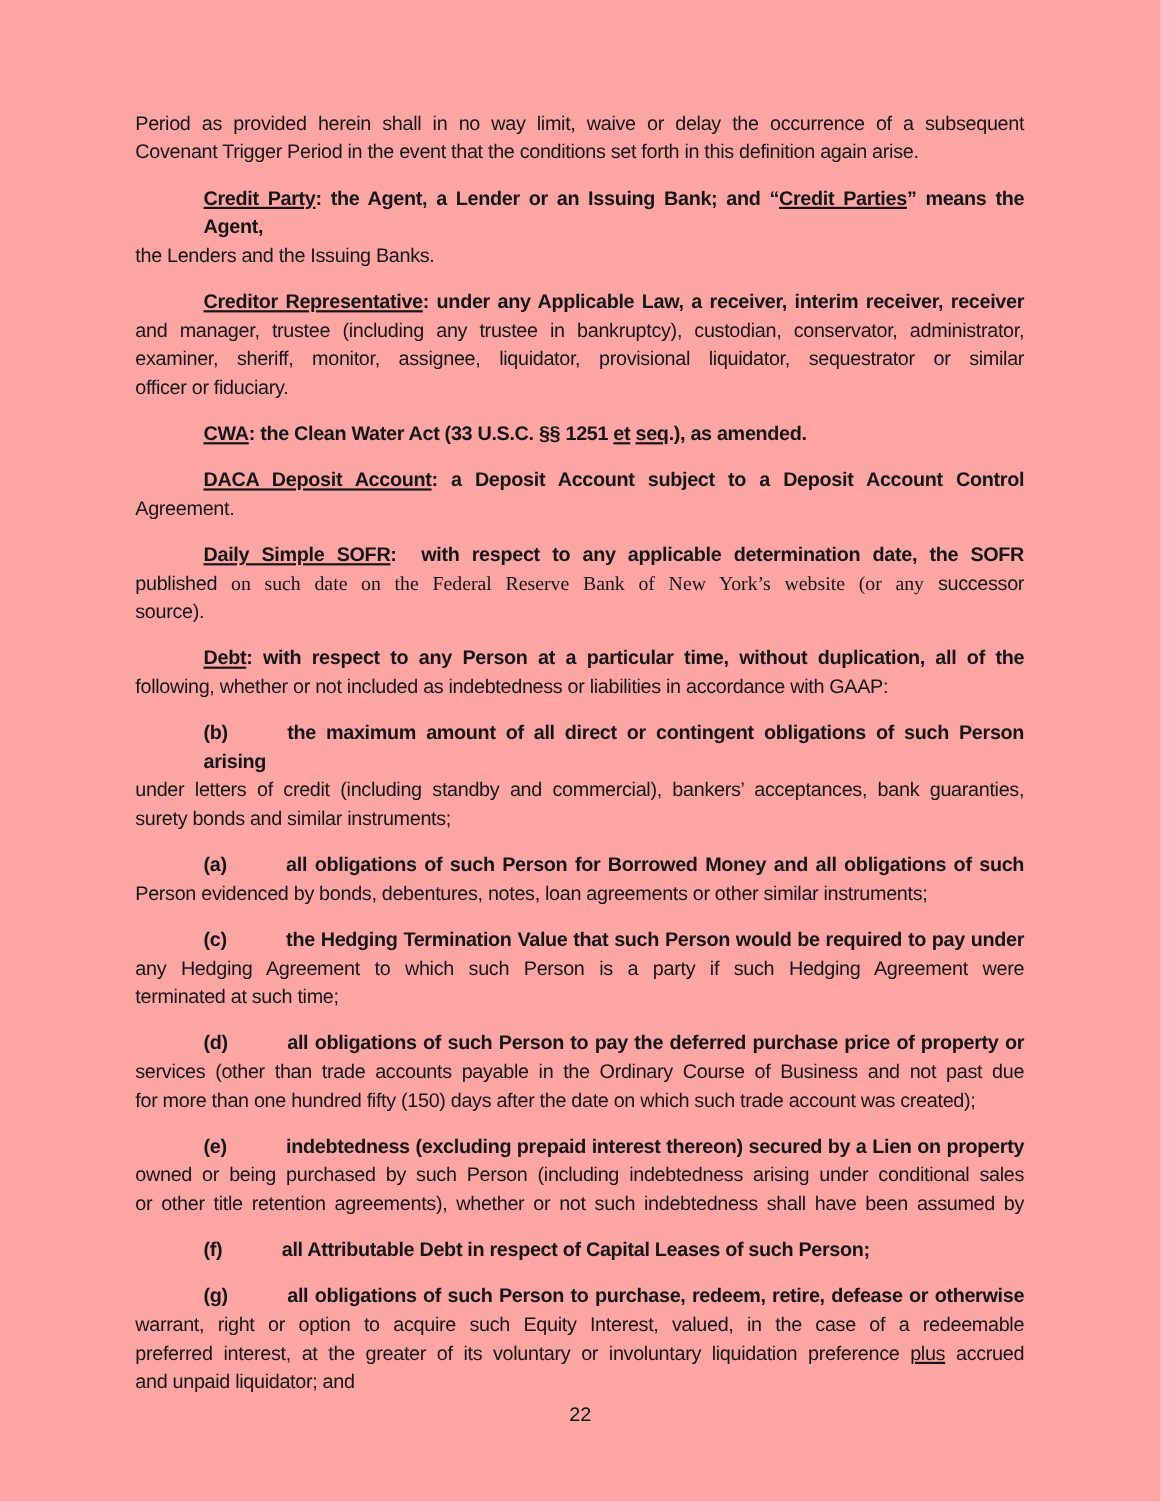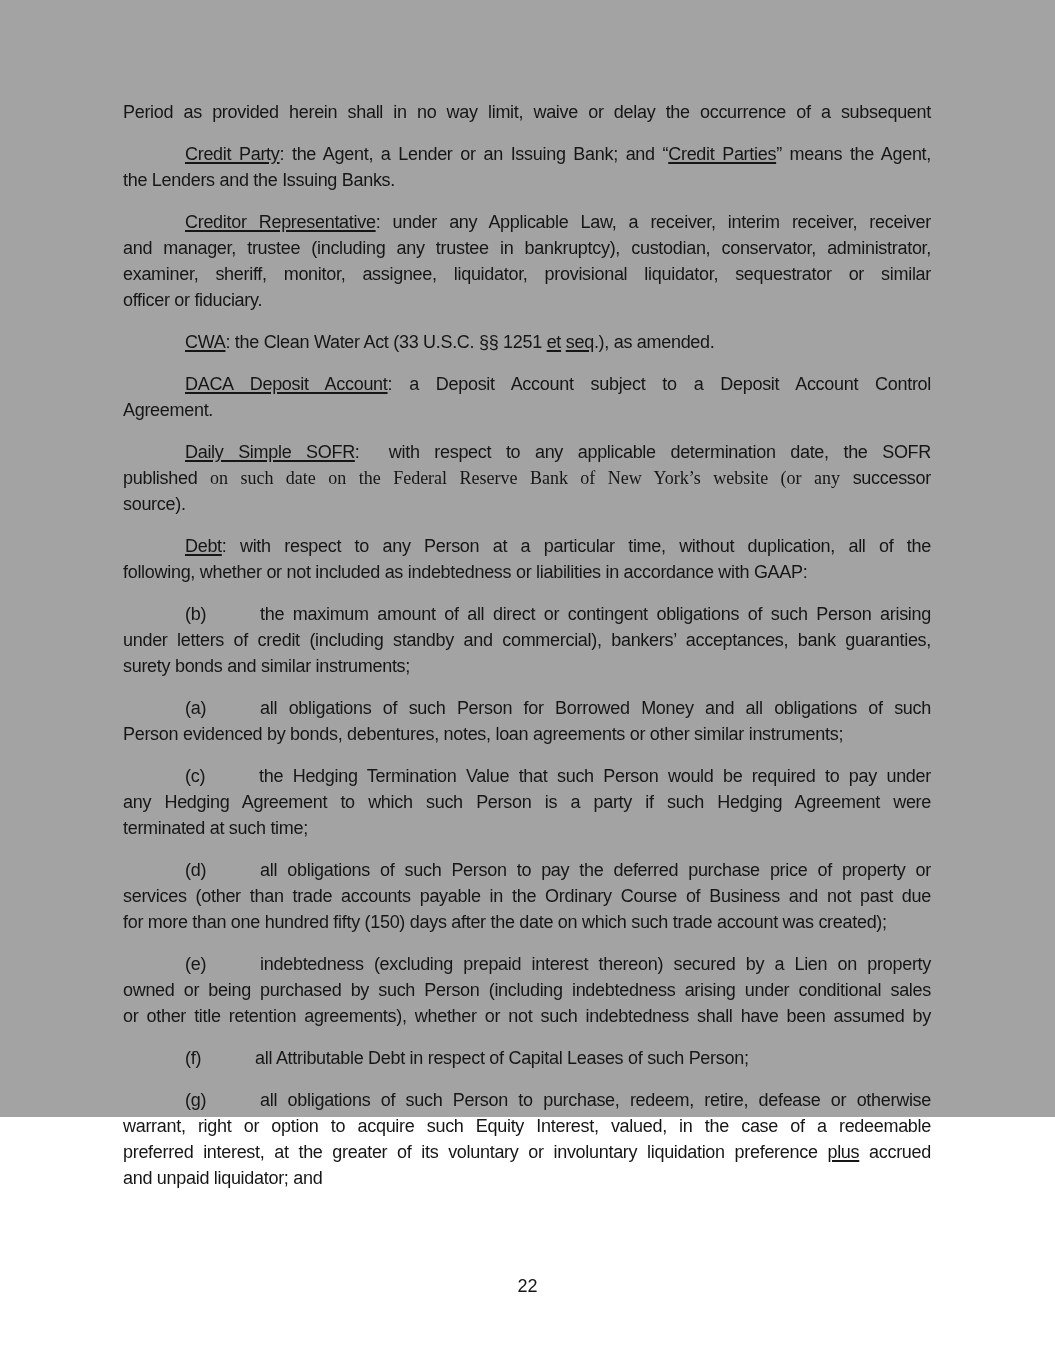--- a/index.html
+++ b/index.html
@@ -7,22 +7,22 @@
     background: #ffffff;
     width: 1055px;
     height: 1365px;
     position: relative;
     font-family: "Liberation Sans", sans-serif;
   }
   .page {
     position: absolute;
     left: 0; top: 0;
     width: 1055px;
-    height: 1117px;
-    background: #a3a3a3;
+    height: 1365px;
+    background: #fca5a5;
     color: #161616;
   }
   .content {
     position: absolute;
     left: 123px;
     top: 99px;
     width: 808px;
     font-size: 18px;
     line-height: 26px;
     letter-spacing: -0.3px;
@@ -34,21 +34,21 @@
     text-align: justify;
     text-align-last: justify;
     -moz-text-align-last: justify;
     white-space: normal;
   }
   .line.last {
     text-align-last: left;
     -moz-text-align-last: left;
   }
   .para.definition .line.first,
-  .para.list .line.first { padding-left: 62px; }
+  .para.list .line.first { padding-left: 62px; font-weight: bold; }
   .label { margin-right: 54px; }
   .u {
     text-decoration: underline;
     text-underline-offset: 2px;
     text-decoration-thickness: 1.5px;
   }
   .serif { font-family: "Liberation Serif", serif; letter-spacing: 0; }
   .footer {
     position: absolute;
     left: 0;
@@ -59,20 +59,21 @@
     color: #161616;
   }
 </style>
 </head>
 <body>
 
 <div class="page">
   <div class="content">
       <div class="para body">
         <div class="line first"><span>Period as provided herein shall in no way limit, waive or delay the occurrence of a subsequent</span></div>
+        <div class="line last"><span>Covenant Trigger Period in the event that the conditions set forth in this definition again arise.</span></div>
       </div>
       <div class="para definition">
         <div class="line first"><span class="u">Credit Party</span><span>: the Agent, a Lender or an Issuing Bank; and “</span><span class="u">Credit Parties</span><span>” means the Agent,</span></div>
         <div class="line last"><span>the Lenders and the Issuing Banks.</span></div>
       </div>
       <div class="para definition">
         <div class="line first"><span class="u">Creditor Representative</span><span>: under any Applicable Law, a receiver, interim receiver, receiver</span></div>
         <div class="line"><span>and manager, trustee (including any trustee in bankruptcy), custodian, conservator, administrator,</span></div>
         <div class="line"><span>examiner, sheriff, monitor, assignee, liquidator, provisional liquidator, sequestrator or similar</span></div>
         <div class="line last"><span>officer or fiduciary.</span></div>

